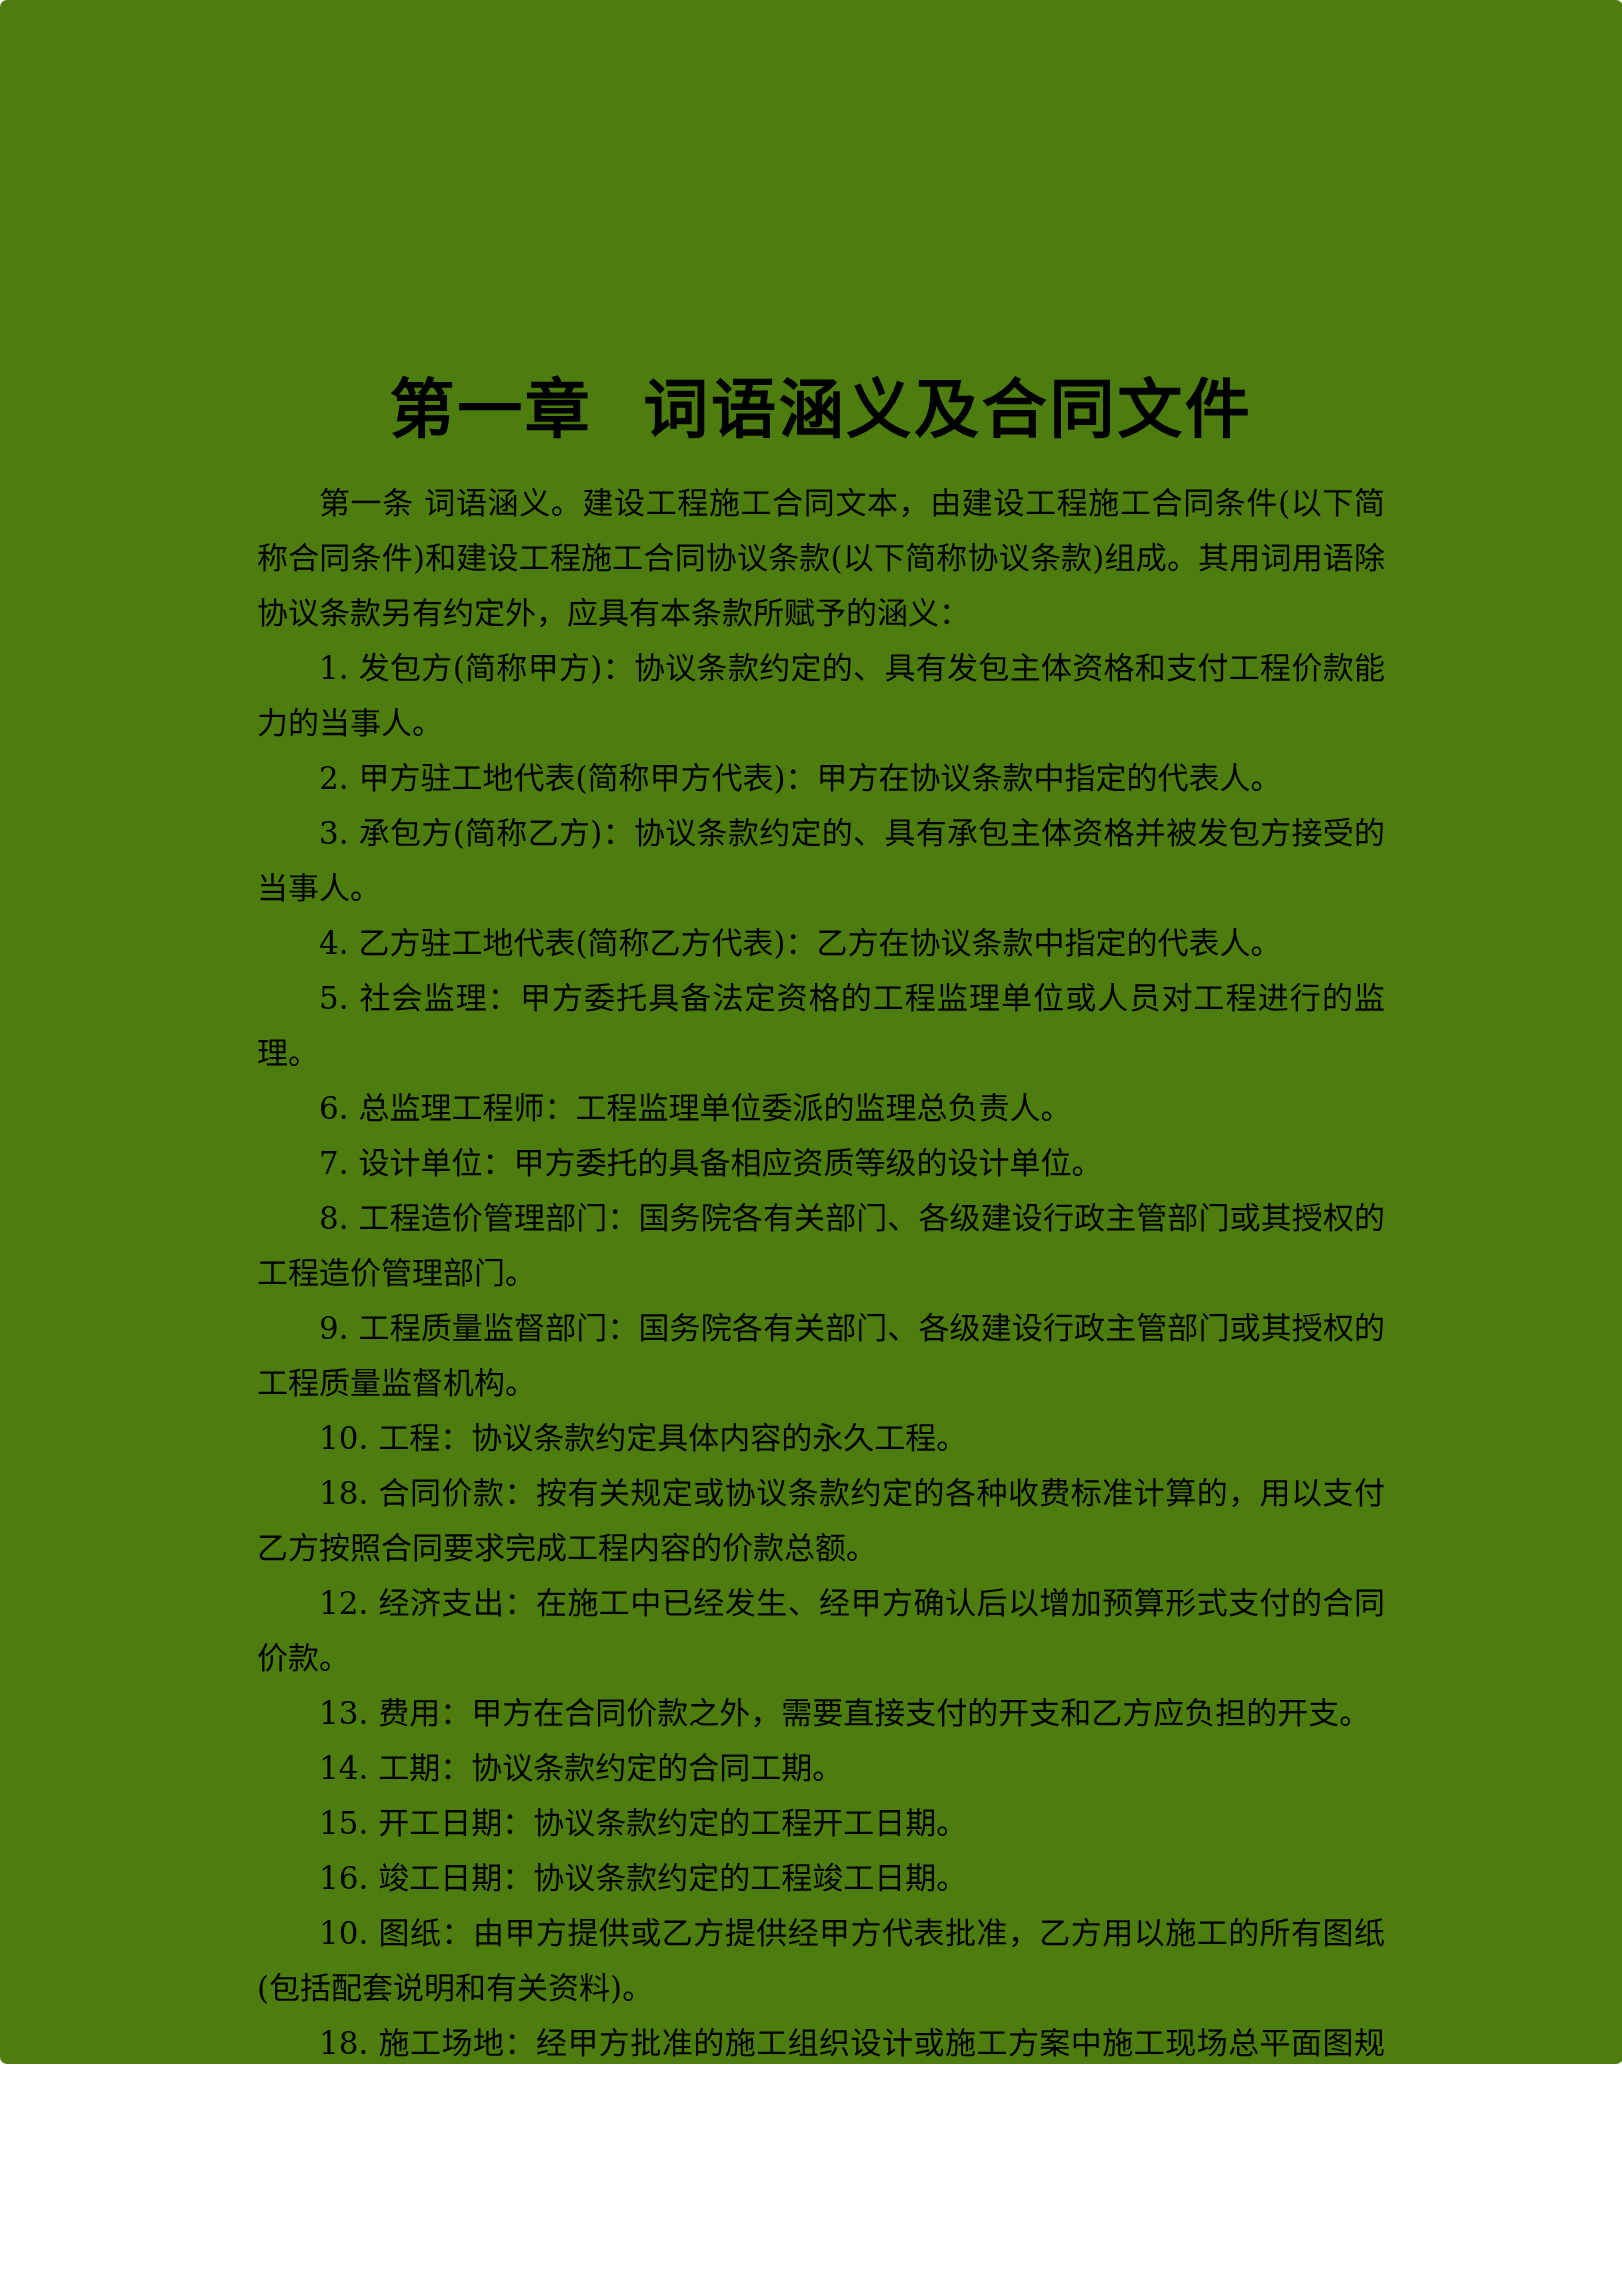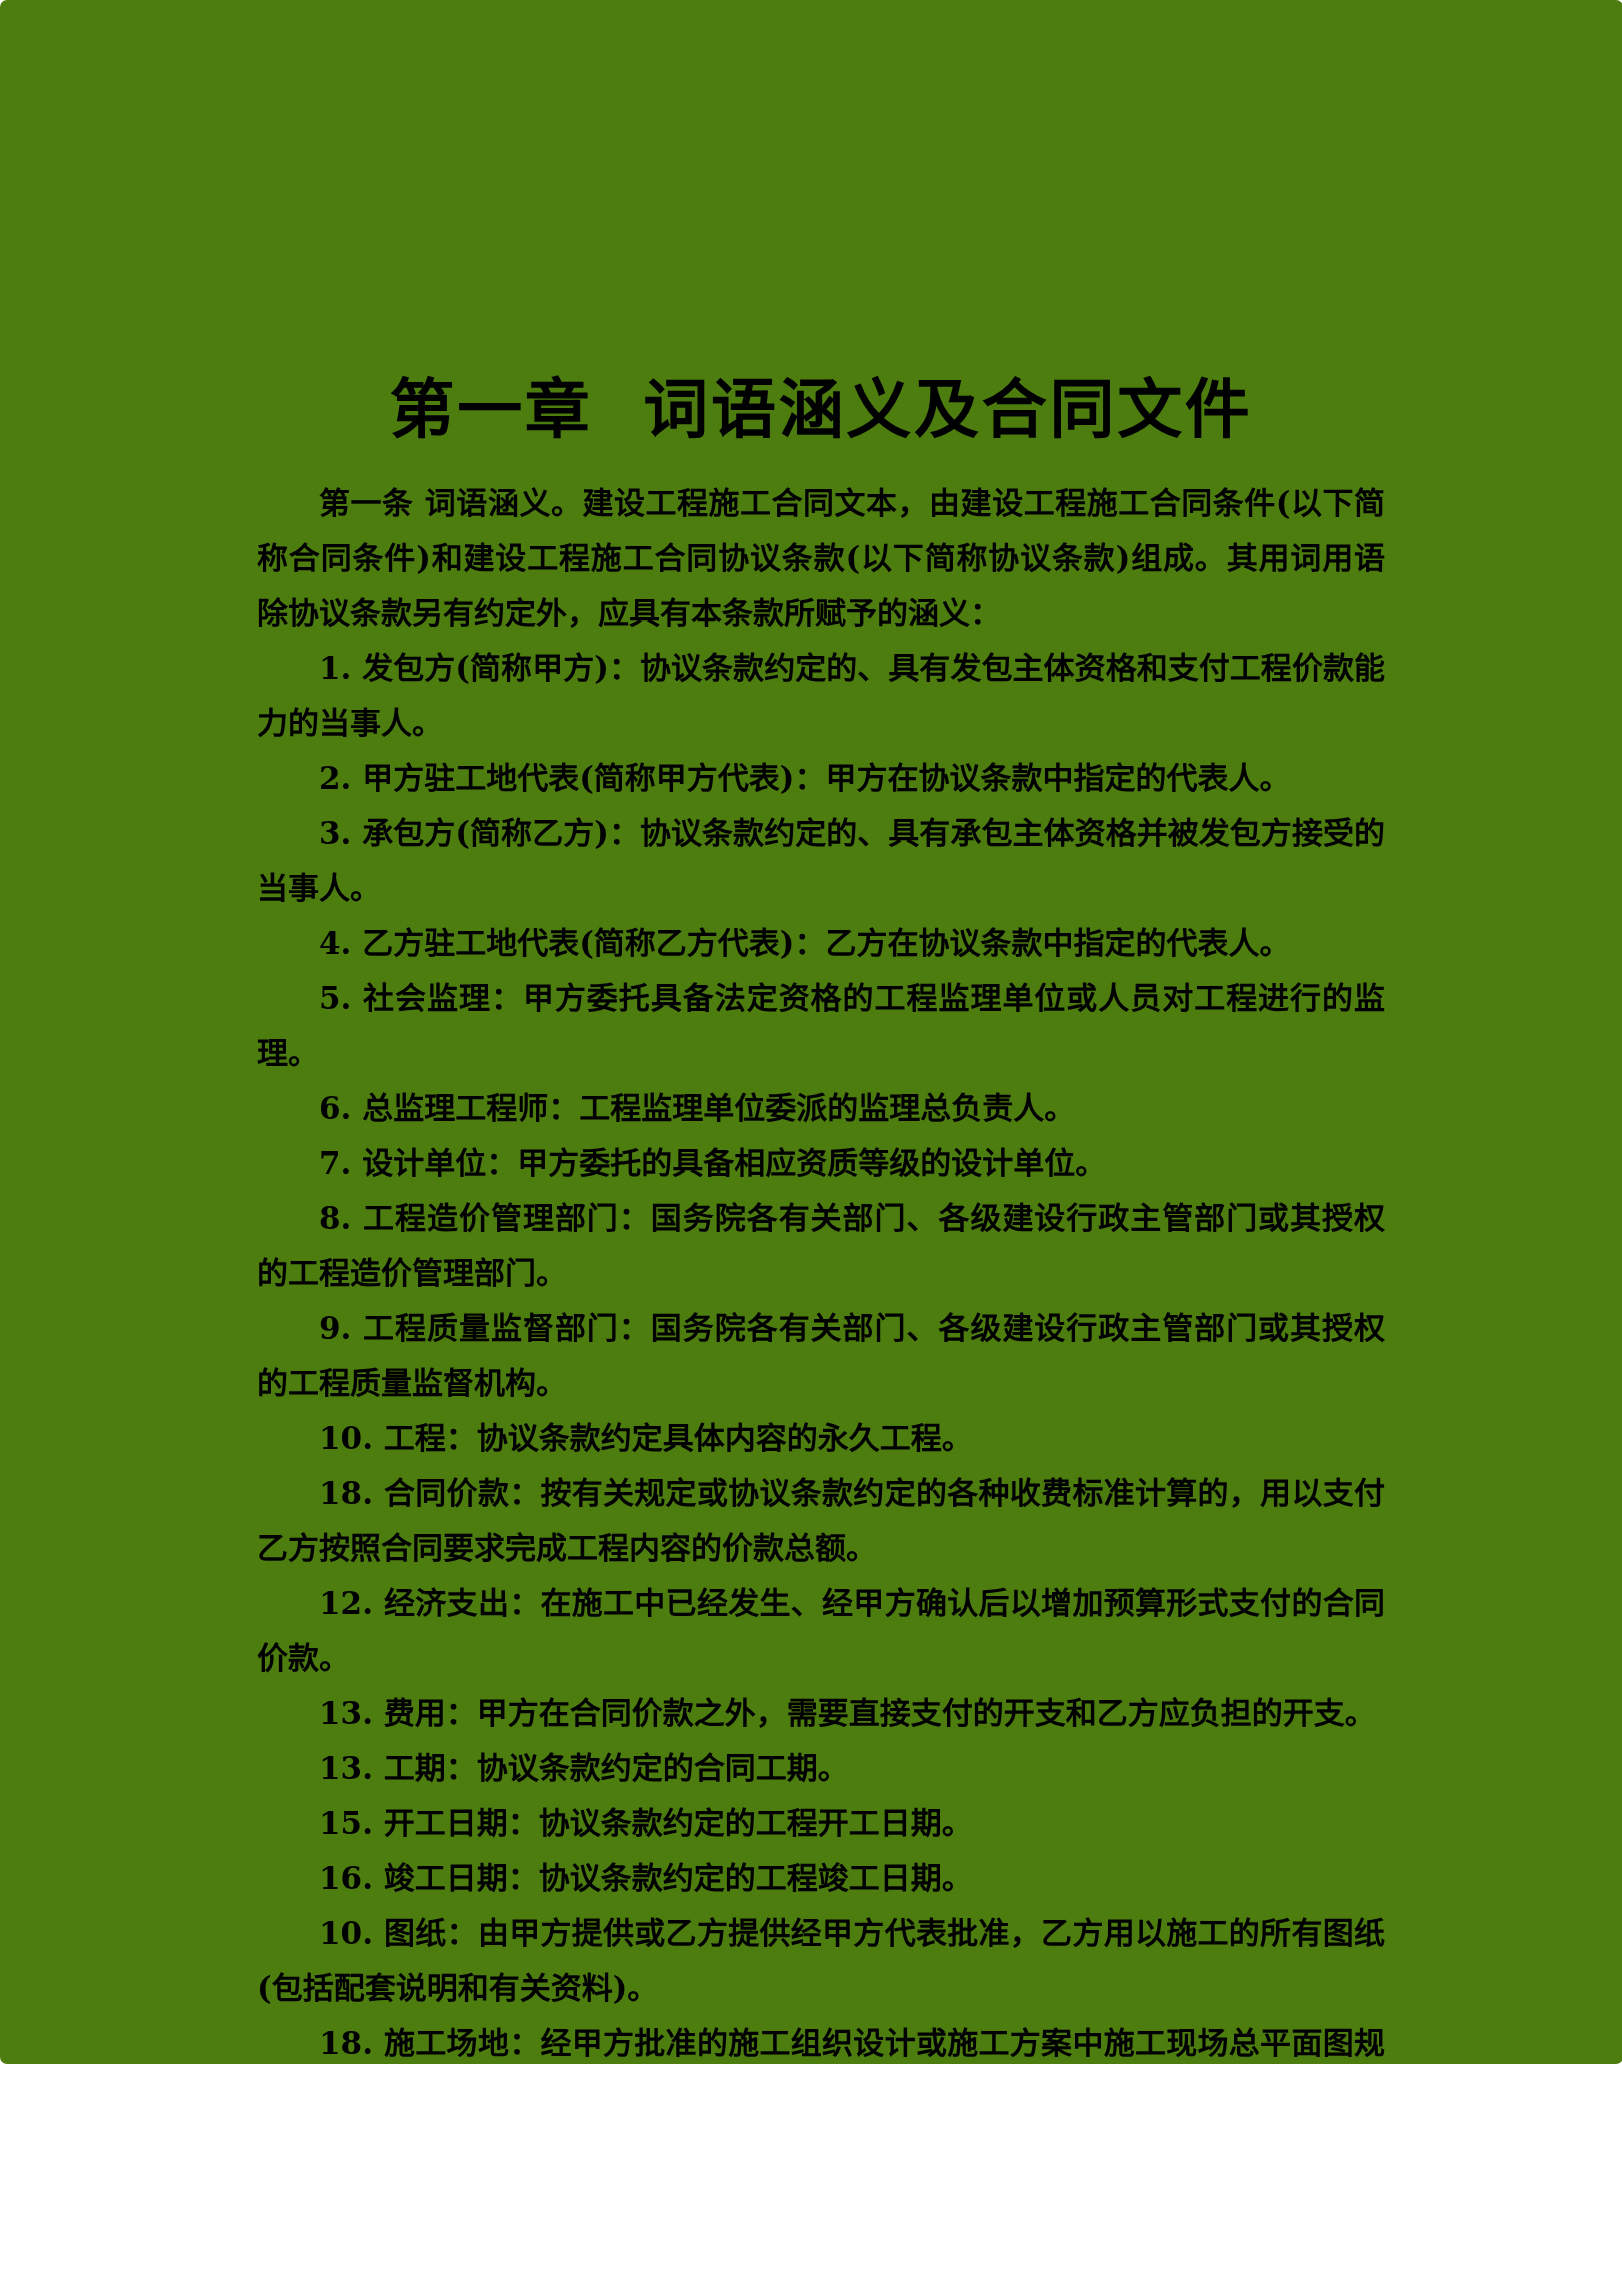--- a/index.html
+++ b/index.html
@@ -30,21 +30,20 @@
   }
   .doc-body p {
     font-family: "DejaVu Serif", "Liberation Serif", serif;
     font-size: 31px;
     line-height: 55px;
     color: #000000;
     margin: 0;
     text-indent: 2em;
     text-align: justify;
     text-align-last: left;
-    font-weight: bold;
   }
 </style>
 </head>
 <body>
 
 <div class="page">
   <h1 class="doc-title">第一章  词语涵义及合同文件</h1>
 
   <div class="doc-body">
     <p>第一条  词语涵义。建设工程施工合同文本，由建设工程施工合同条件(以下简称合同条件)和建设工程施工合同协议条款(以下简称协议条款)组成。其用词用语除协议条款另有约定外，应具有本条款所赋予的涵义：</p>
@@ -54,20 +53,20 @@
     <p>4. 乙方驻工地代表(简称乙方代表)：乙方在协议条款中指定的代表人。</p>
     <p>5. 社会监理：甲方委托具备法定资格的工程监理单位或人员对工程进行的监理。</p>
     <p>6. 总监理工程师：工程监理单位委派的监理总负责人。</p>
     <p>7. 设计单位：甲方委托的具备相应资质等级的设计单位。</p>
     <p>8. 工程造价管理部门：国务院各有关部门、各级建设行政主管部门或其授权的工程造价管理部门。</p>
     <p>9. 工程质量监督部门：国务院各有关部门、各级建设行政主管部门或其授权的工程质量监督机构。</p>
     <p>10. 工程：协议条款约定具体内容的永久工程。</p>
     <p>18. 合同价款：按有关规定或协议条款约定的各种收费标准计算的，用以支付乙方按照合同要求完成工程内容的价款总额。</p>
     <p>12. 经济支出：在施工中已经发生、经甲方确认后以增加预算形式支付的合同价款。</p>
     <p>13. 费用：甲方在合同价款之外，需要直接支付的开支和乙方应负担的开支。</p>
-    <p>13. 工期：协议条款约定的合同工期。</p>
+    <p>14. 工期：协议条款约定的合同工期。</p>
     <p>15. 开工日期：协议条款约定的工程开工日期。</p>
     <p>16. 竣工日期：协议条款约定的工程竣工日期。</p>
     <p>10. 图纸：由甲方提供或乙方提供经甲方代表批准，乙方用以施工的所有图纸(包括配套说明和有关资料)。</p>
     <p>18. 施工场地：经甲方批准的施工组织设计或施工方案中施工现场总平面图规定的场地。</p>
   </div>
 </div>
 
 
 </body></html>

